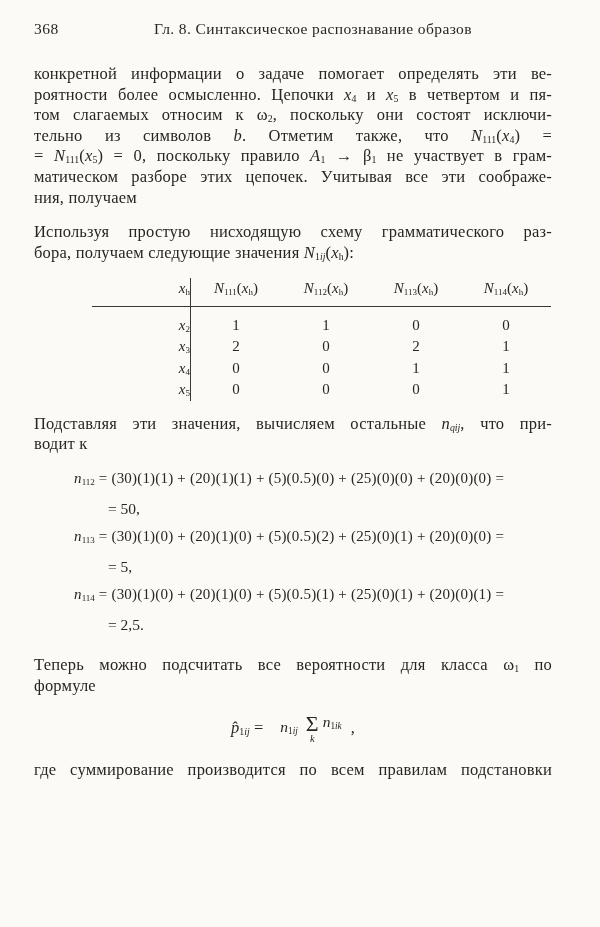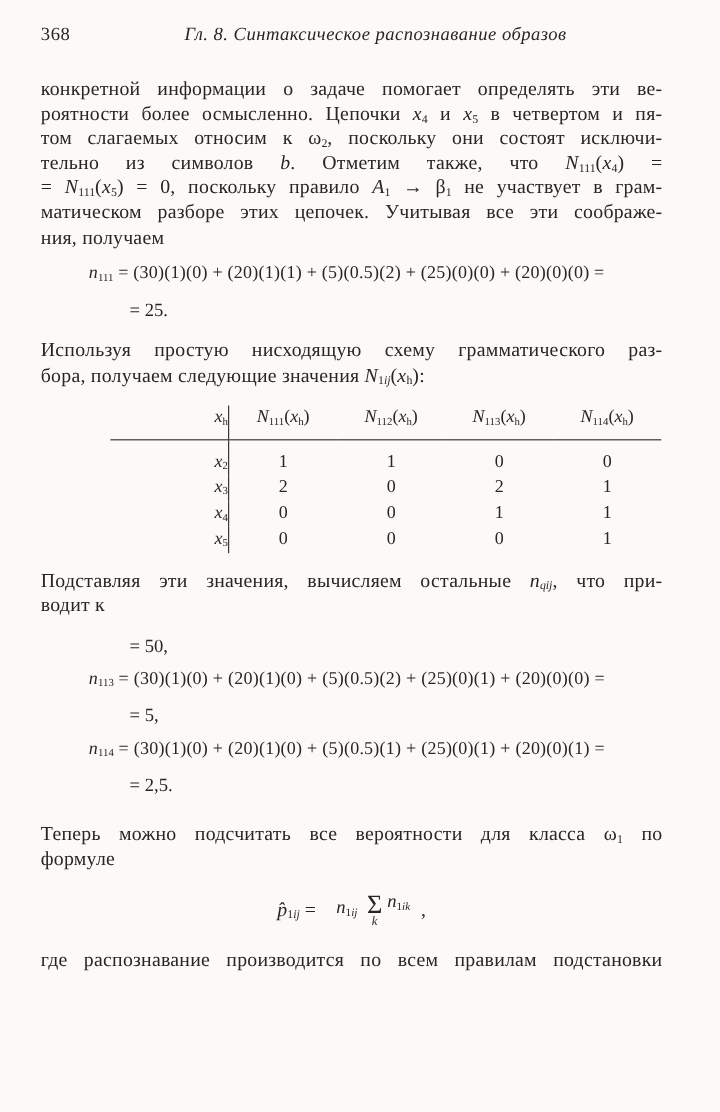--- a/index.html
+++ b/index.html
@@ -11,21 +11,21 @@
     color: #272624;
   }
   .page {
     box-sizing: border-box;
     width: 584px; height: 927px;
     padding: 20px 32px 0 34px;
   }
   
   .running-head { position: relative; height: 21px; margin-bottom: 23px; font-size: 15.5px; }
   .pagenum { position: absolute; left: 0; top: 0; letter-spacing: 0.5px; }
-  .chapter { position: absolute; left: 40px; right: 0; text-align: center; font-style: italic; letter-spacing: 0.4px; }
+  .chapter { position: absolute; left: 40px; right: 0; text-align: center; letter-spacing: 0.4px; }
 
   
   .ln {
     font-size: 16.5px;
     line-height: 20.6px;
     letter-spacing: 0.2px;
     text-align: justify;
     text-align-last: justify;
   }
   .ln.last { text-align-last: left; }
@@ -76,24 +76,20 @@
   <div class="para">
     <div class="ln">конкретной информации о задаче помогает определять эти ве-</div>
     <div class="ln">роятности более осмысленно. Цепочки <i>x</i><sub>4</sub> и <i>x</i><sub>5</sub> в четвертом и пя-</div>
     <div class="ln">том слагаемых относим к ω<sub>2</sub>, поскольку они состоят исключи-</div>
     <div class="ln">тельно из символов <i>b</i>. Отметим также, что <i>N</i><sub>111</sub>(<i>x</i><sub>4</sub>) =</div>
     <div class="ln">= <i>N</i><sub>111</sub>(<i>x</i><sub>5</sub>) = 0, поскольку правило <i>A</i><sub>1</sub> → β<sub>1</sub> не участвует в грам-</div>
     <div class="ln">матическом разборе этих цепочек. Учитывая все эти соображе-</div>
     <div class="ln last">ния, получаем</div>
   </div>
 
-  <div class="formula">
-    <div class="f1"><i>n</i><sub>111</sub> = (30)(1)(0) + (20)(1)(1) + (5)(0.5)(2) + (25)(0)(0) + (20)(0)(0) =</div>
-    <div class="f2">= 25.</div>
-  </div>
 
   <div class="para mt-p2">
     <div class="ln">Используя простую нисходящую схему грамматического раз-</div>
     <div class="ln last">бора, получаем следующие значения <i>N</i><sub>1<i>ij</i></sub>(<i>x</i><sub>h</sub>):</div>
   </div>
 
   <table class="ntable">
     <thead>
       <tr>
         <th class="c0"><i>x</i><sub>h</sub></th>
@@ -135,20 +131,21 @@
     </tbody>
   </table>
 
   <div class="para mt-p3">
     <div class="ln">Подставляя эти значения, вычисляем остальные <i>n</i><sub><i>qij</i></sub>, что при-</div>
     <div class="ln last">водит к</div>
   </div>
 
   <div class="fgroup">
     <div class="formula">
+      <div class="f1"><i>n</i><sub>112</sub> = (30)(1)(1) + (20)(1)(1) + (5)(0.5)(0) + (25)(0)(0) + (20)(0)(0) =</div>
       <div class="f2">= 50,</div>
     </div>
     <div class="formula">
       <div class="f1"><i>n</i><sub>113</sub> = (30)(1)(0) + (20)(1)(0) + (5)(0.5)(2) + (25)(0)(1) + (20)(0)(0) =</div>
       <div class="f2">= 5,</div>
     </div>
     <div class="formula">
       <div class="f1"><i>n</i><sub>114</sub> = (30)(1)(0) + (20)(1)(0) + (5)(0.5)(1) + (25)(0)(1) + (20)(0)(1) =</div>
       <div class="f2">= 2,5.</div>
     </div>
@@ -169,16 +166,16 @@
           <span class="sigma">Σ</span>
           <span class="sigma-sub"><i>k</i></span>
         </span>
         <span><i>n</i><sub>1<i>ik</i></sub></span>
       </span>
     </span>
     <span class="df-comma">,</span>
   </div>
 
   <div class="para mt-p5">
-    <div class="ln">где распознавание производится по всем правилам подстановки</div>
+    <div class="ln">где суммирование производится по всем правилам подстановки</div>
   </div>
 
 </div>
 
 </body></html>

